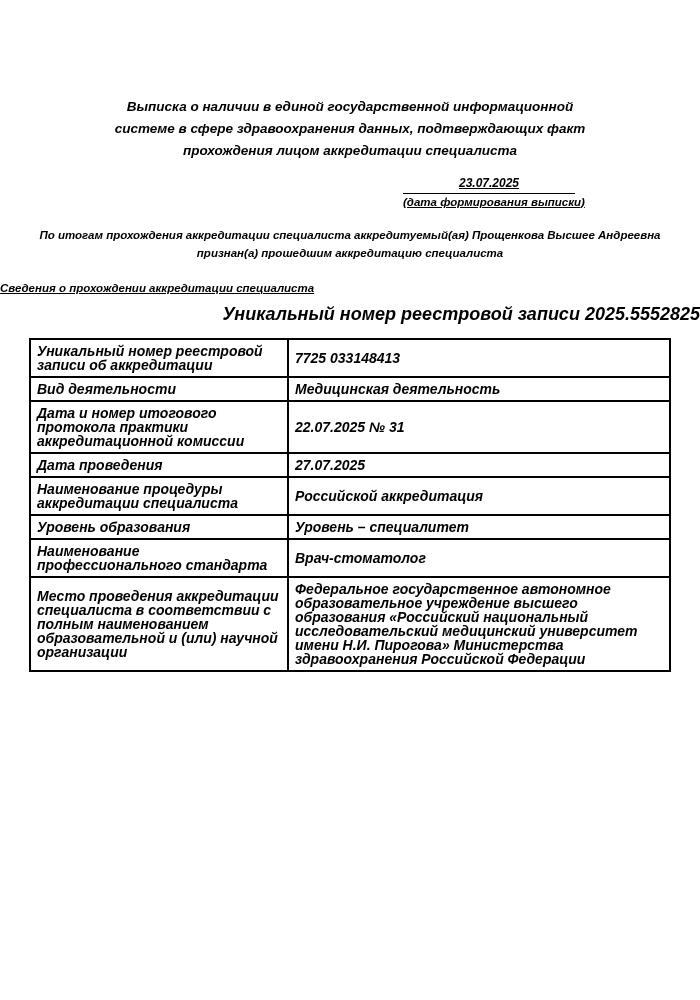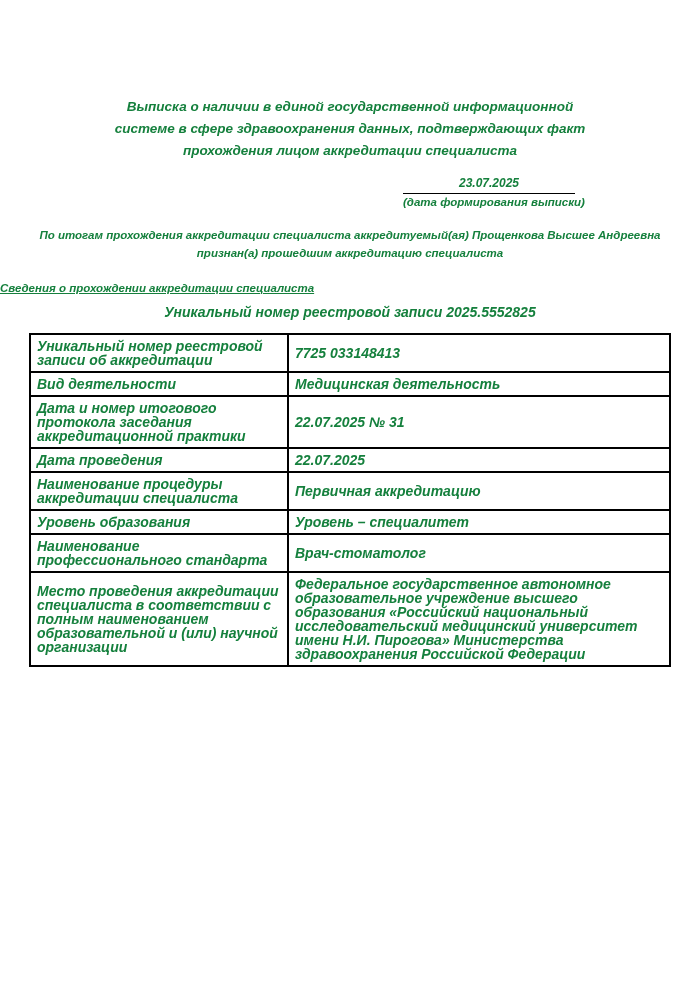--- a/index.html
+++ b/index.html
@@ -5,38 +5,39 @@
   html, body {
     margin: 0;
     padding: 0;
     background: #ffffff;
   }
   .page {
     position: relative;
     width: 700px;
     height: 1000px;
     background: #ffffff;
-    color: #15803d;
+    color: #000000;
     font-family: "Liberation Sans", sans-serif;
     font-weight: bold;
     font-style: italic;
     overflow: hidden;
   }
   .title {
     margin: 96px auto 0;
     width: 520px;
     text-align: center;
     font-size: 13.5px;
     line-height: 22px;
   }
   .title div { white-space: nowrap; }
   .date-block {
     width: 172px;
     margin: 14px 125px 0 auto;
     text-align: center;
+    text-decoration: underline;
   }
   .date-value {
     font-size: 12px;
     padding-bottom: 3px;
     border-bottom: 1.5px solid #000000;
   }
   .date-caption {
     font-size: 11.5px;
     padding-top: 2px;
     white-space: nowrap;
@@ -49,22 +50,22 @@
   }
   .statement div { white-space: nowrap; }
   .section-heading {
     margin-top: 20px;
     text-align: left;
     font-size: 11.5px;
     text-decoration: underline;
   }
   .registry-number {
     margin-top: 10px;
-    text-align: center;
-    font-size: 14px;
+    text-align: right;
+    font-size: 18px;
   }
   table.accreditation {
     width: 642px;
     margin: 13px auto 0;
     border-collapse: collapse;
     table-layout: fixed;
     font-size: 14px;
     line-height: 14px;
   }
   table.accreditation td {
@@ -104,30 +105,30 @@
     <tbody>
       <tr>
         <td class="label-cell">Уникальный номер реестровой записи об аккредитации</td>
         <td>7725 033148413</td>
       </tr>
       <tr>
         <td class="label-cell">Вид деятельности</td>
         <td>Медицинская деятельность</td>
       </tr>
       <tr>
-        <td class="label-cell">Дата и номер итогового протокола заседания аккредитационной практики</td>
+        <td class="label-cell">Дата и номер итогового протокола практики аккредитационной комиссии</td>
         <td>22.07.2025 № 31</td>
       </tr>
       <tr>
         <td class="label-cell">Дата проведения</td>
-        <td>22.07.2025</td>
+        <td>27.07.2025</td>
       </tr>
       <tr>
         <td class="label-cell">Наименование процедуры аккредитации специалиста</td>
-        <td>Первичная аккредитацию</td>
+        <td>Российской аккредитация</td>
       </tr>
       <tr>
         <td class="label-cell">Уровень образования</td>
         <td>Уровень – специалитет</td>
       </tr>
       <tr>
         <td class="label-cell">Наименование профессионального стандарта</td>
         <td>Врач-стоматолог</td>
       </tr>
       <tr>

